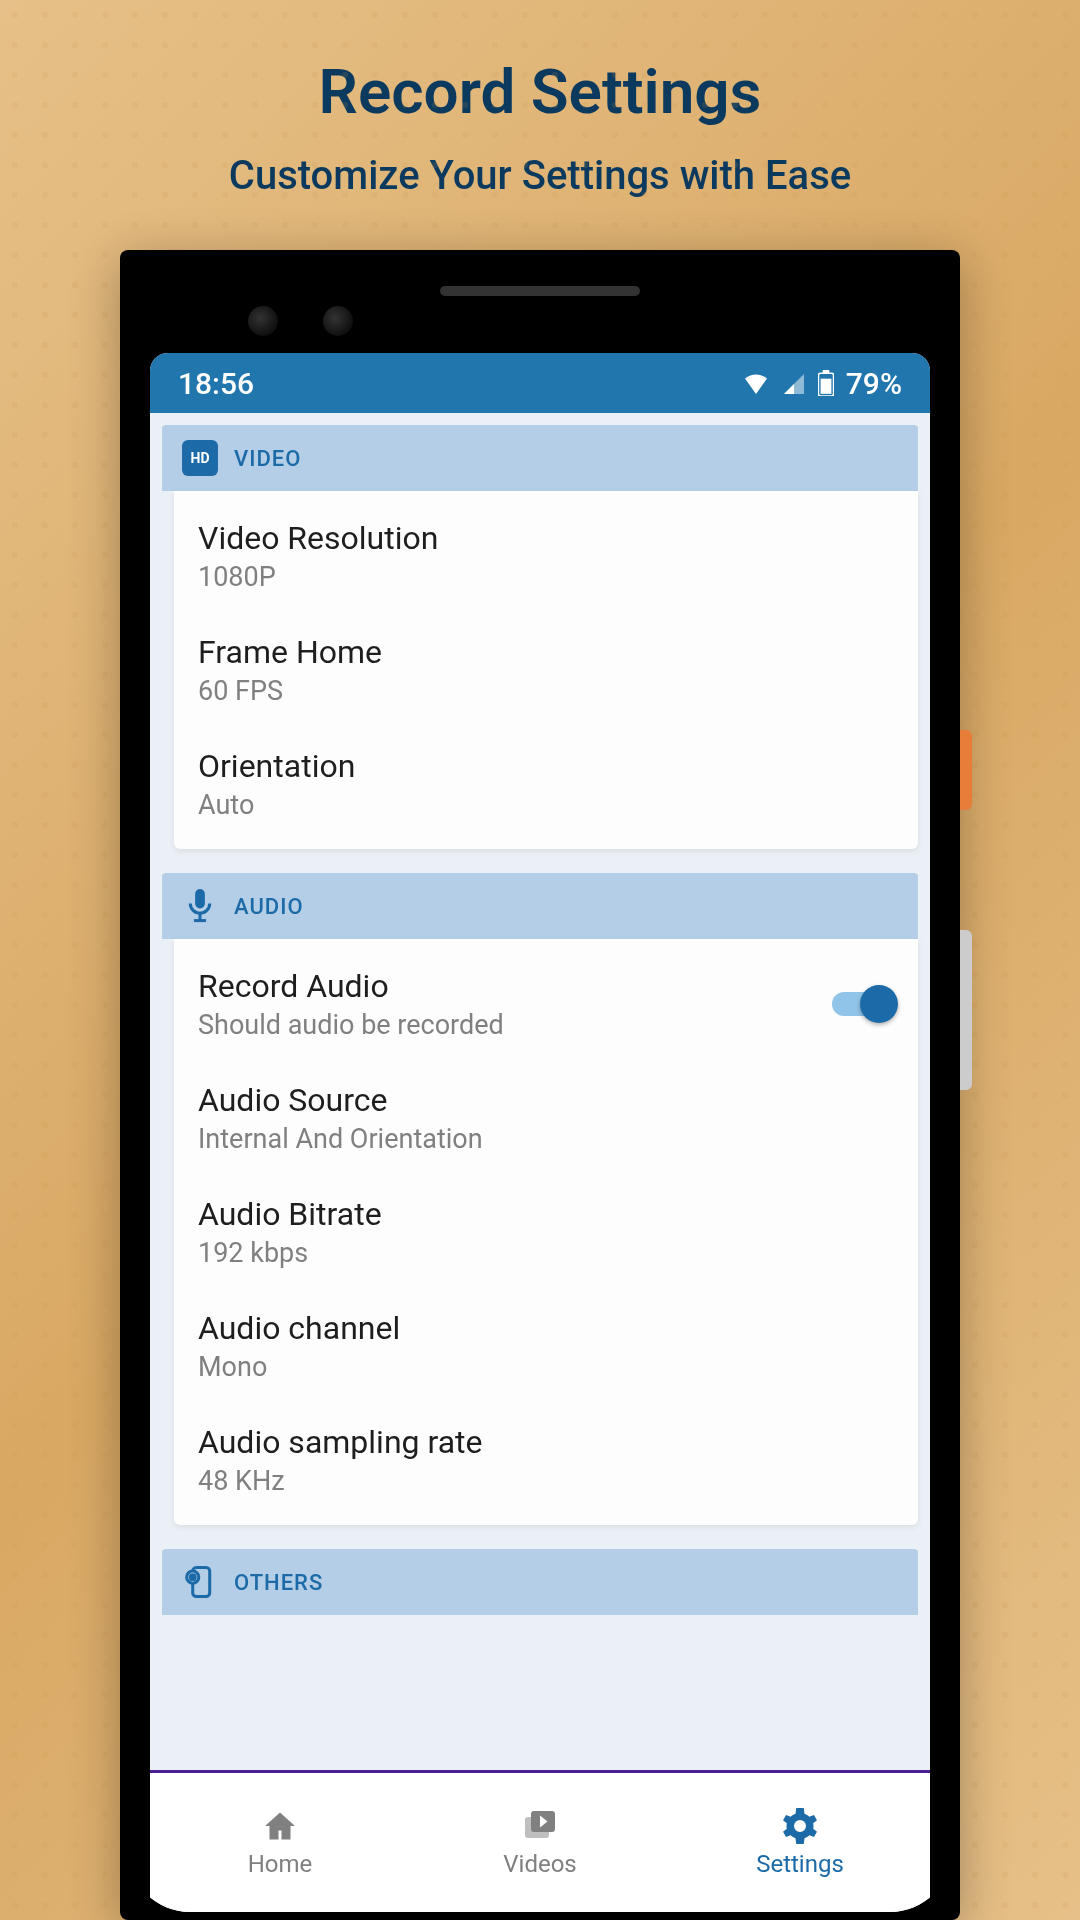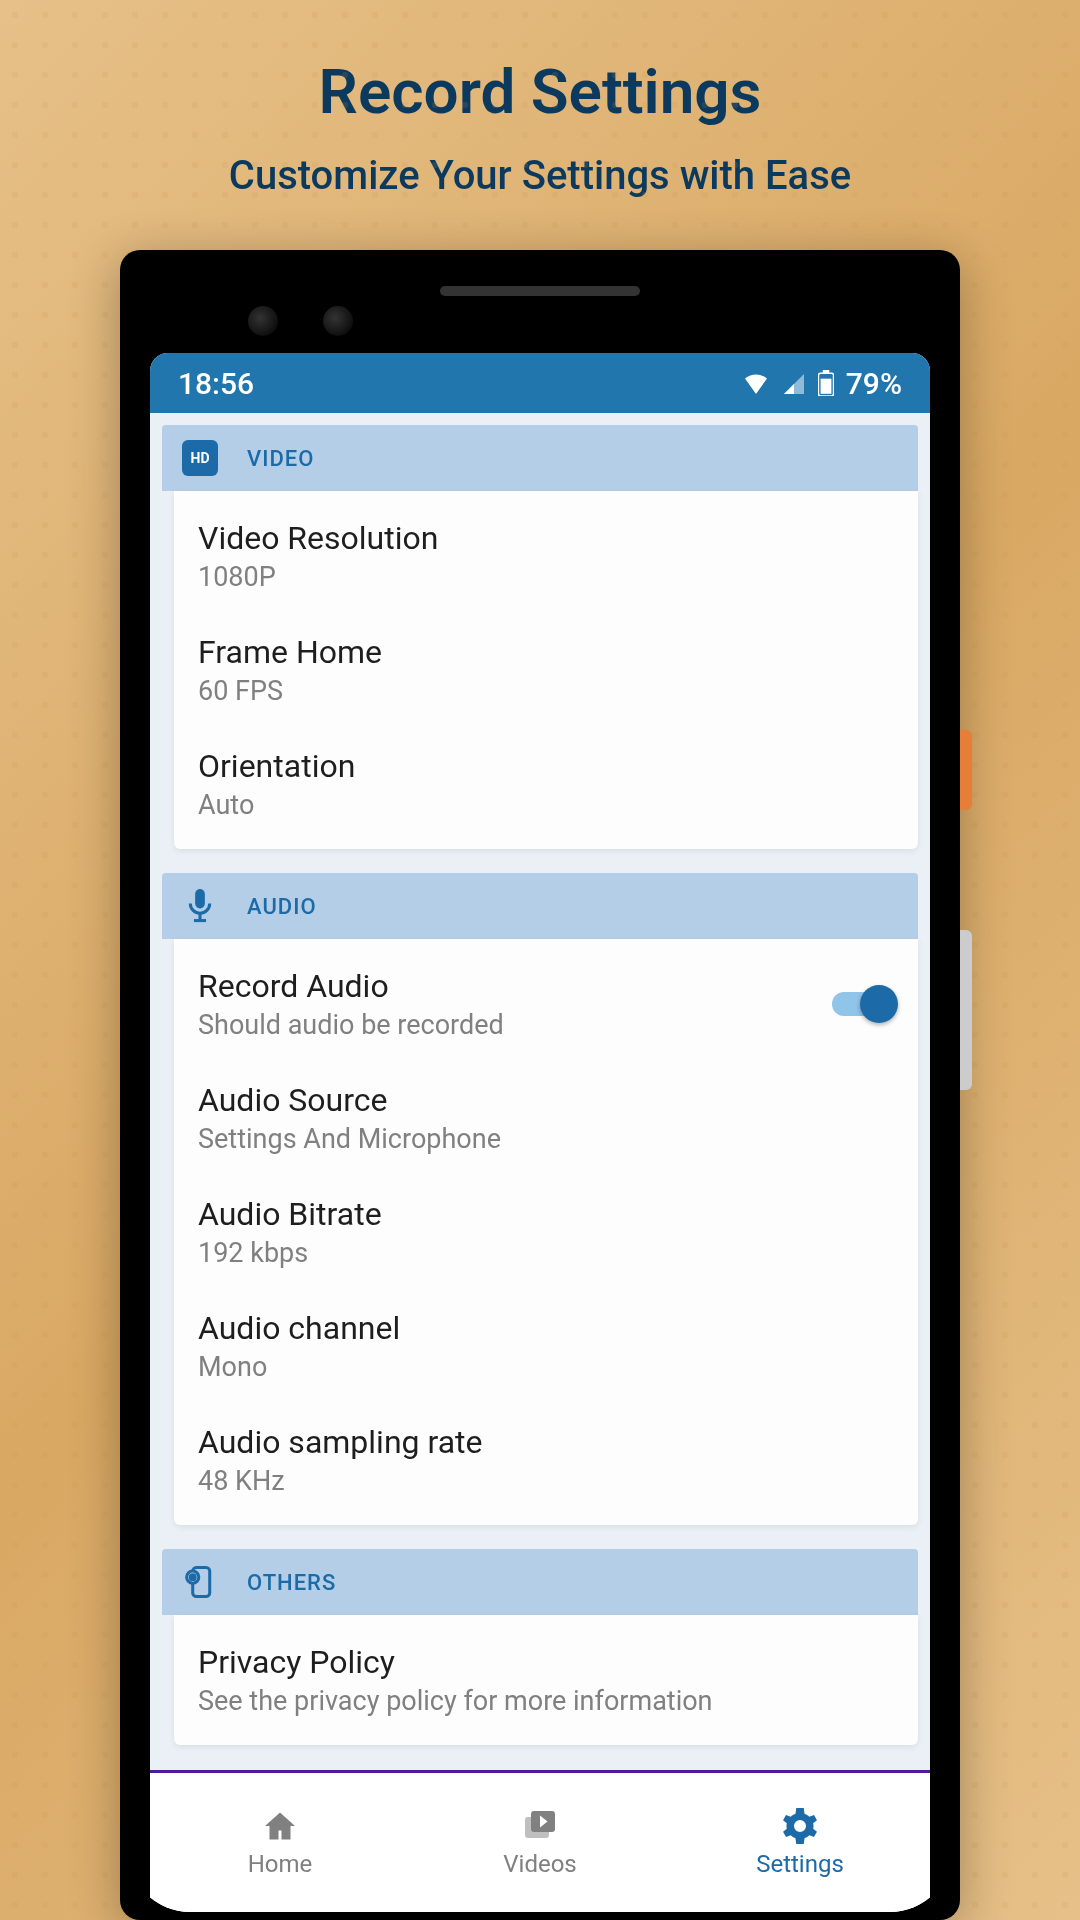--- a/index.html
+++ b/index.html
@@ -32,21 +32,21 @@
   font-size: 40px;
   font-weight: 500;
 }
 .phone-frame {
   position: absolute;
   left: 120px;
   top: 250px;
   width: 840px;
   height: 1670px;
   background: #000;
-  border-radius: 20px;
+  border-radius: 8px;
   box-shadow: 0 10px 50px rgba(0,0,0,0.3);
 }
 .phone-side-btn-top {
   position: absolute;
   right: -12px;
   top: 480px;
   width: 12px;
   height: 80px;
   background: #e67e3a;
   border-radius: 0 6px 6px 0;
@@ -120,21 +120,21 @@
   flex: 1;
   overflow: hidden;
   padding: 12px;
 }
 .section-header {
   background: #b3cee6;
   height: 66px;
   display: flex;
   align-items: center;
   padding: 0 20px;
-  gap: 29px;
+  gap: 16px;
   border-radius: 4px 4px 0 0;
 }
 .section-header .icon-box {
   width: 36px;
   height: 36px;
   display: flex;
   align-items: center;
   justify-content: center;
 }
 .section-header-label {
@@ -297,21 +297,21 @@
               <div class="setting-title">Record Audio</div>
               <div class="setting-value">Should audio be recorded</div>
             </div>
             <div class="toggle">
                 <div class="toggle-thumb"></div>
               </div>
           </div>
           <div class="setting-row">
             <div class="setting-text">
               <div class="setting-title">Audio Source</div>
-              <div class="setting-value">Settings And Microphone</div>
+              <div class="setting-value">Internal And Orientation</div>
             </div>
           </div>
           <div class="setting-row">
             <div class="setting-text">
               <div class="setting-title">Audio Bitrate</div>
               <div class="setting-value">192 kbps</div>
             </div>
           </div>
           <div class="setting-row">
             <div class="setting-text">
@@ -330,28 +330,20 @@
         <div class="section-header">
           <div class="icon-box">
             <svg width="30" height="34" viewBox="0 0 24 28" fill="none" stroke="#1c6ba8" stroke-width="2.5">
                 <rect x="6" y="2" width="14" height="24" rx="3"></rect>
                 <circle cx="6" cy="10" r="5" fill="#b3cee6"></circle>
                 <circle cx="6" cy="10" r="2" fill="#1c6ba8"></circle>
               </svg>
           </div>
           <span class="section-header-label">OTHERS</span>
         </div>
-        <div class="card" style="margin-bottom:0;">
-          <div class="setting-row">
-            <div class="setting-text">
-              <div class="setting-title">Privacy Policy</div>
-              <div class="setting-value">See the privacy policy for more information</div>
-            </div>
-          </div>
-        </div>
 
       </div>
 
       <div class="bottom-nav">
         <div class="nav-item">
           <svg width="38" height="36" viewBox="0 0 24 24" fill="#808080">
               <path d="M12 3L2 12h3v9h6v-6h2v6h6v-9h3L12 3z"></path>
             </svg>
           <span class="nav-label">Home</span>
         </div>

